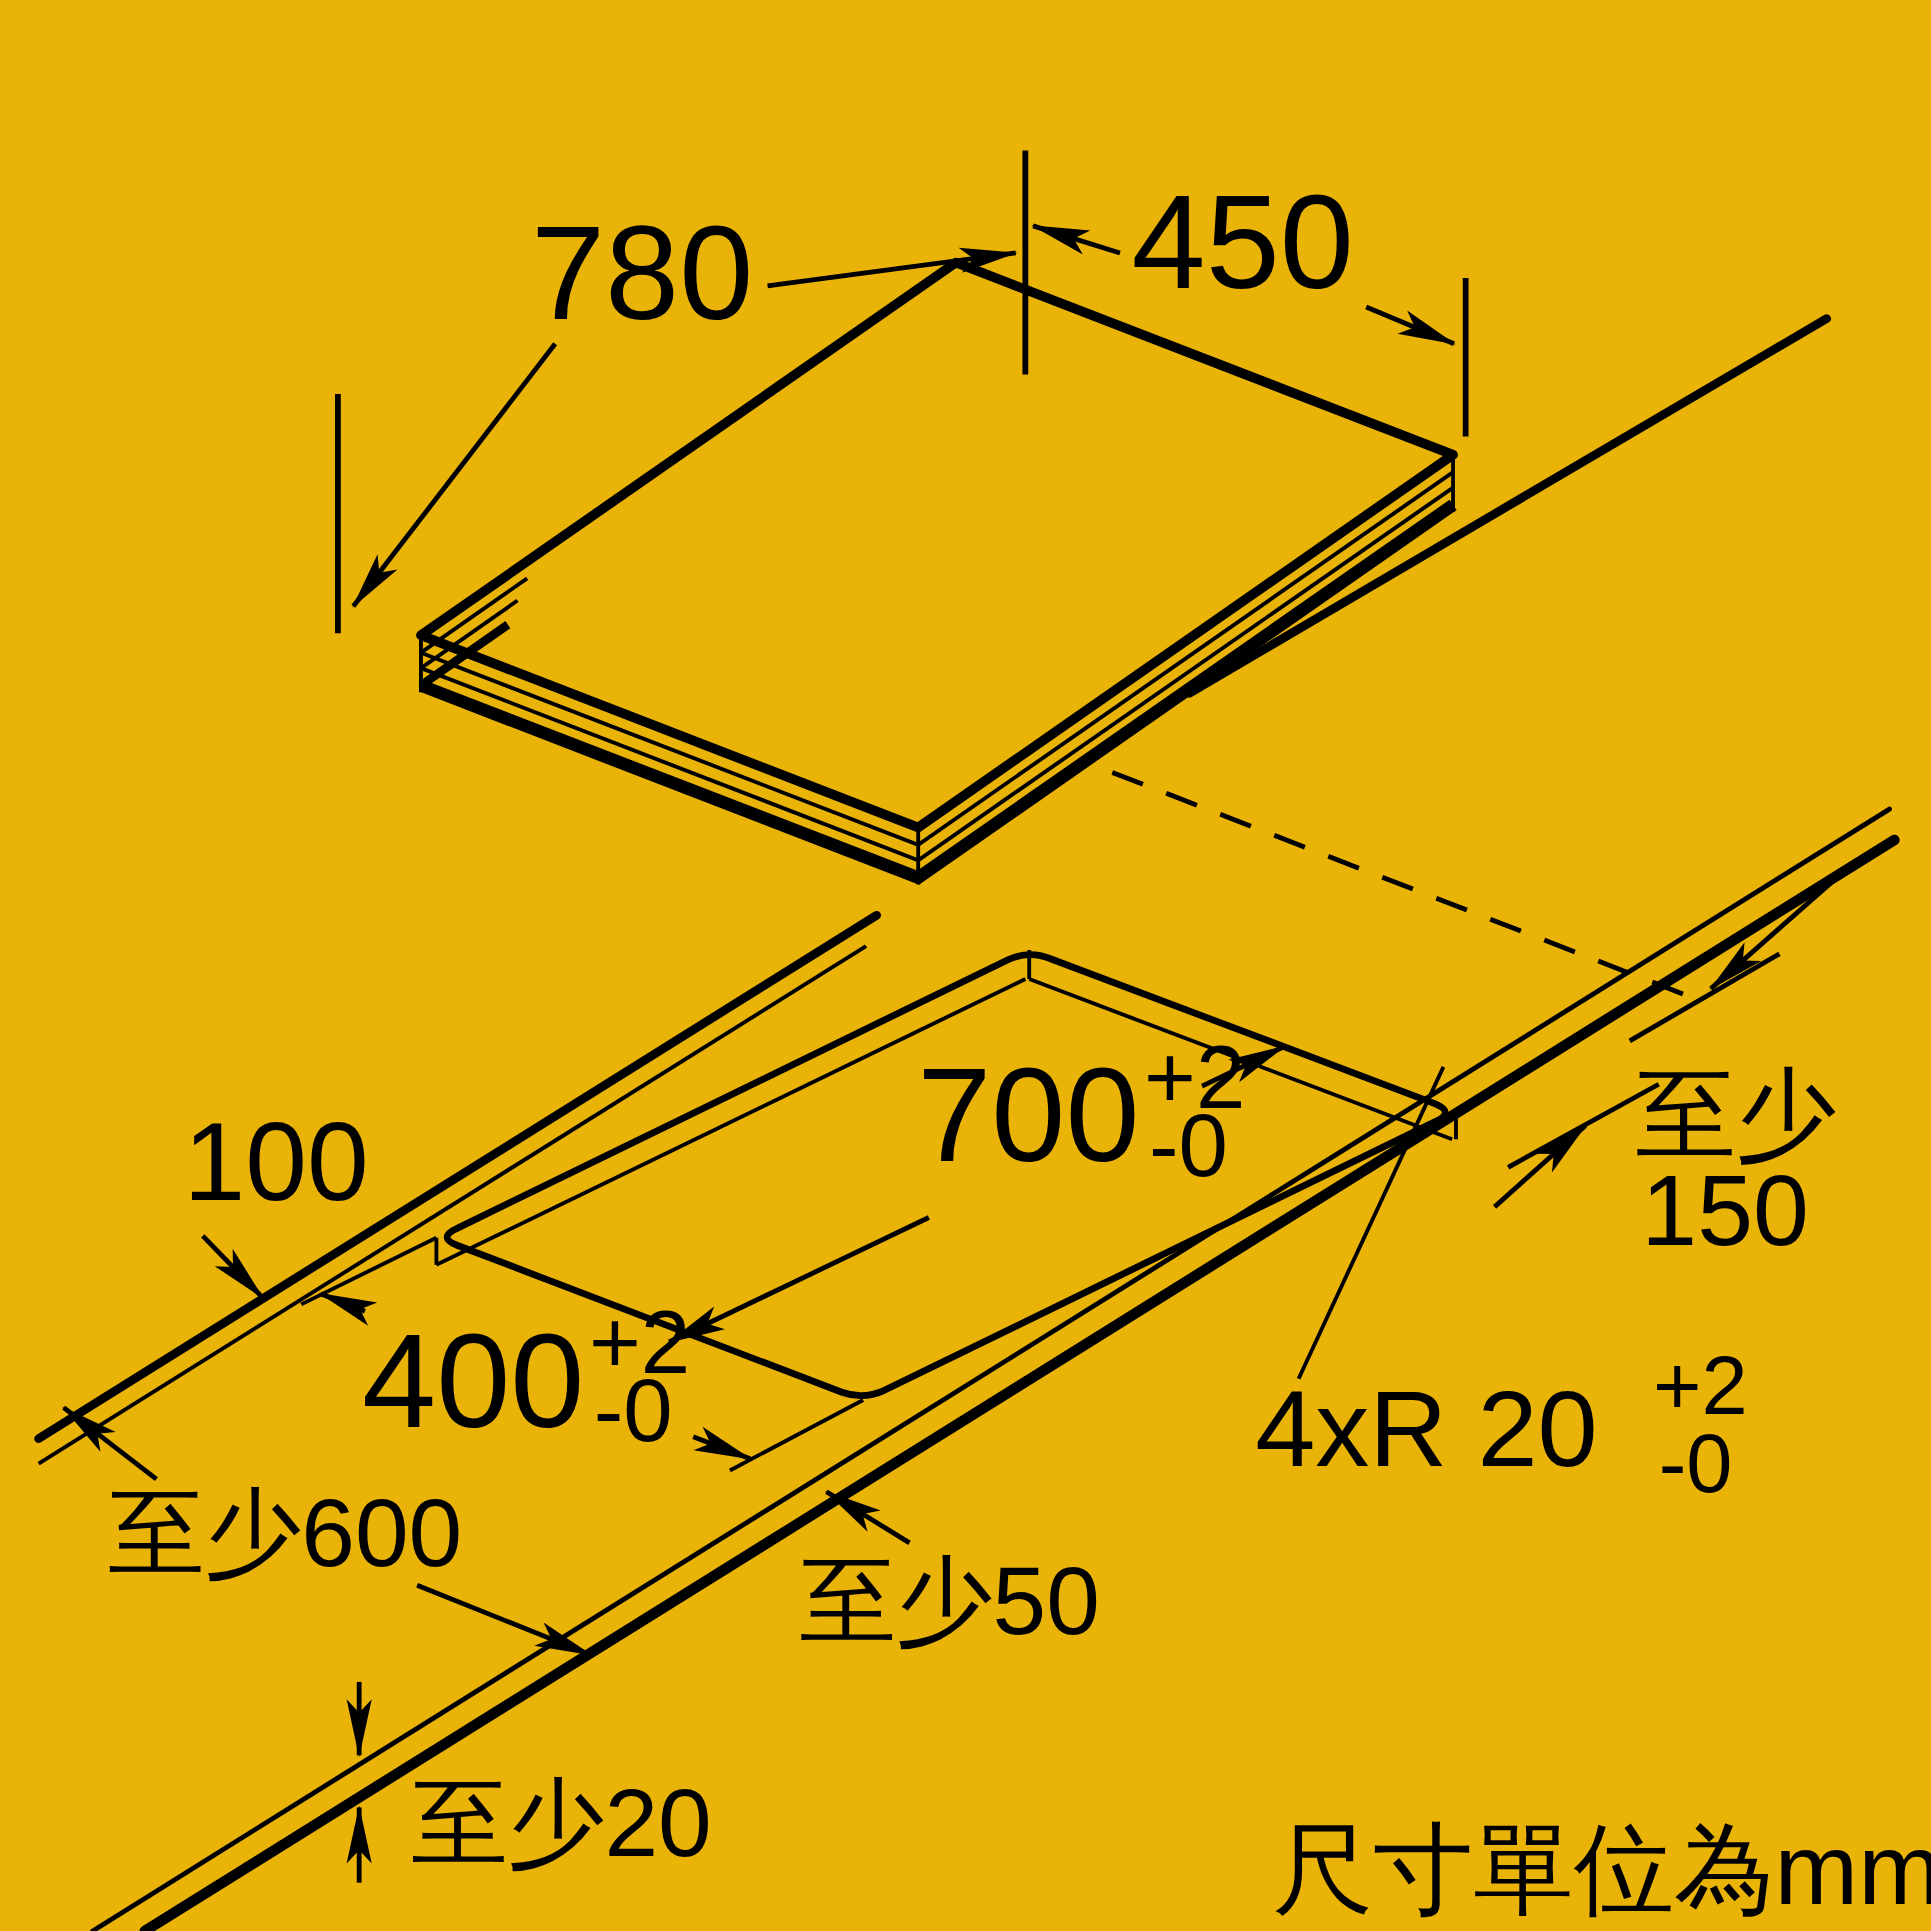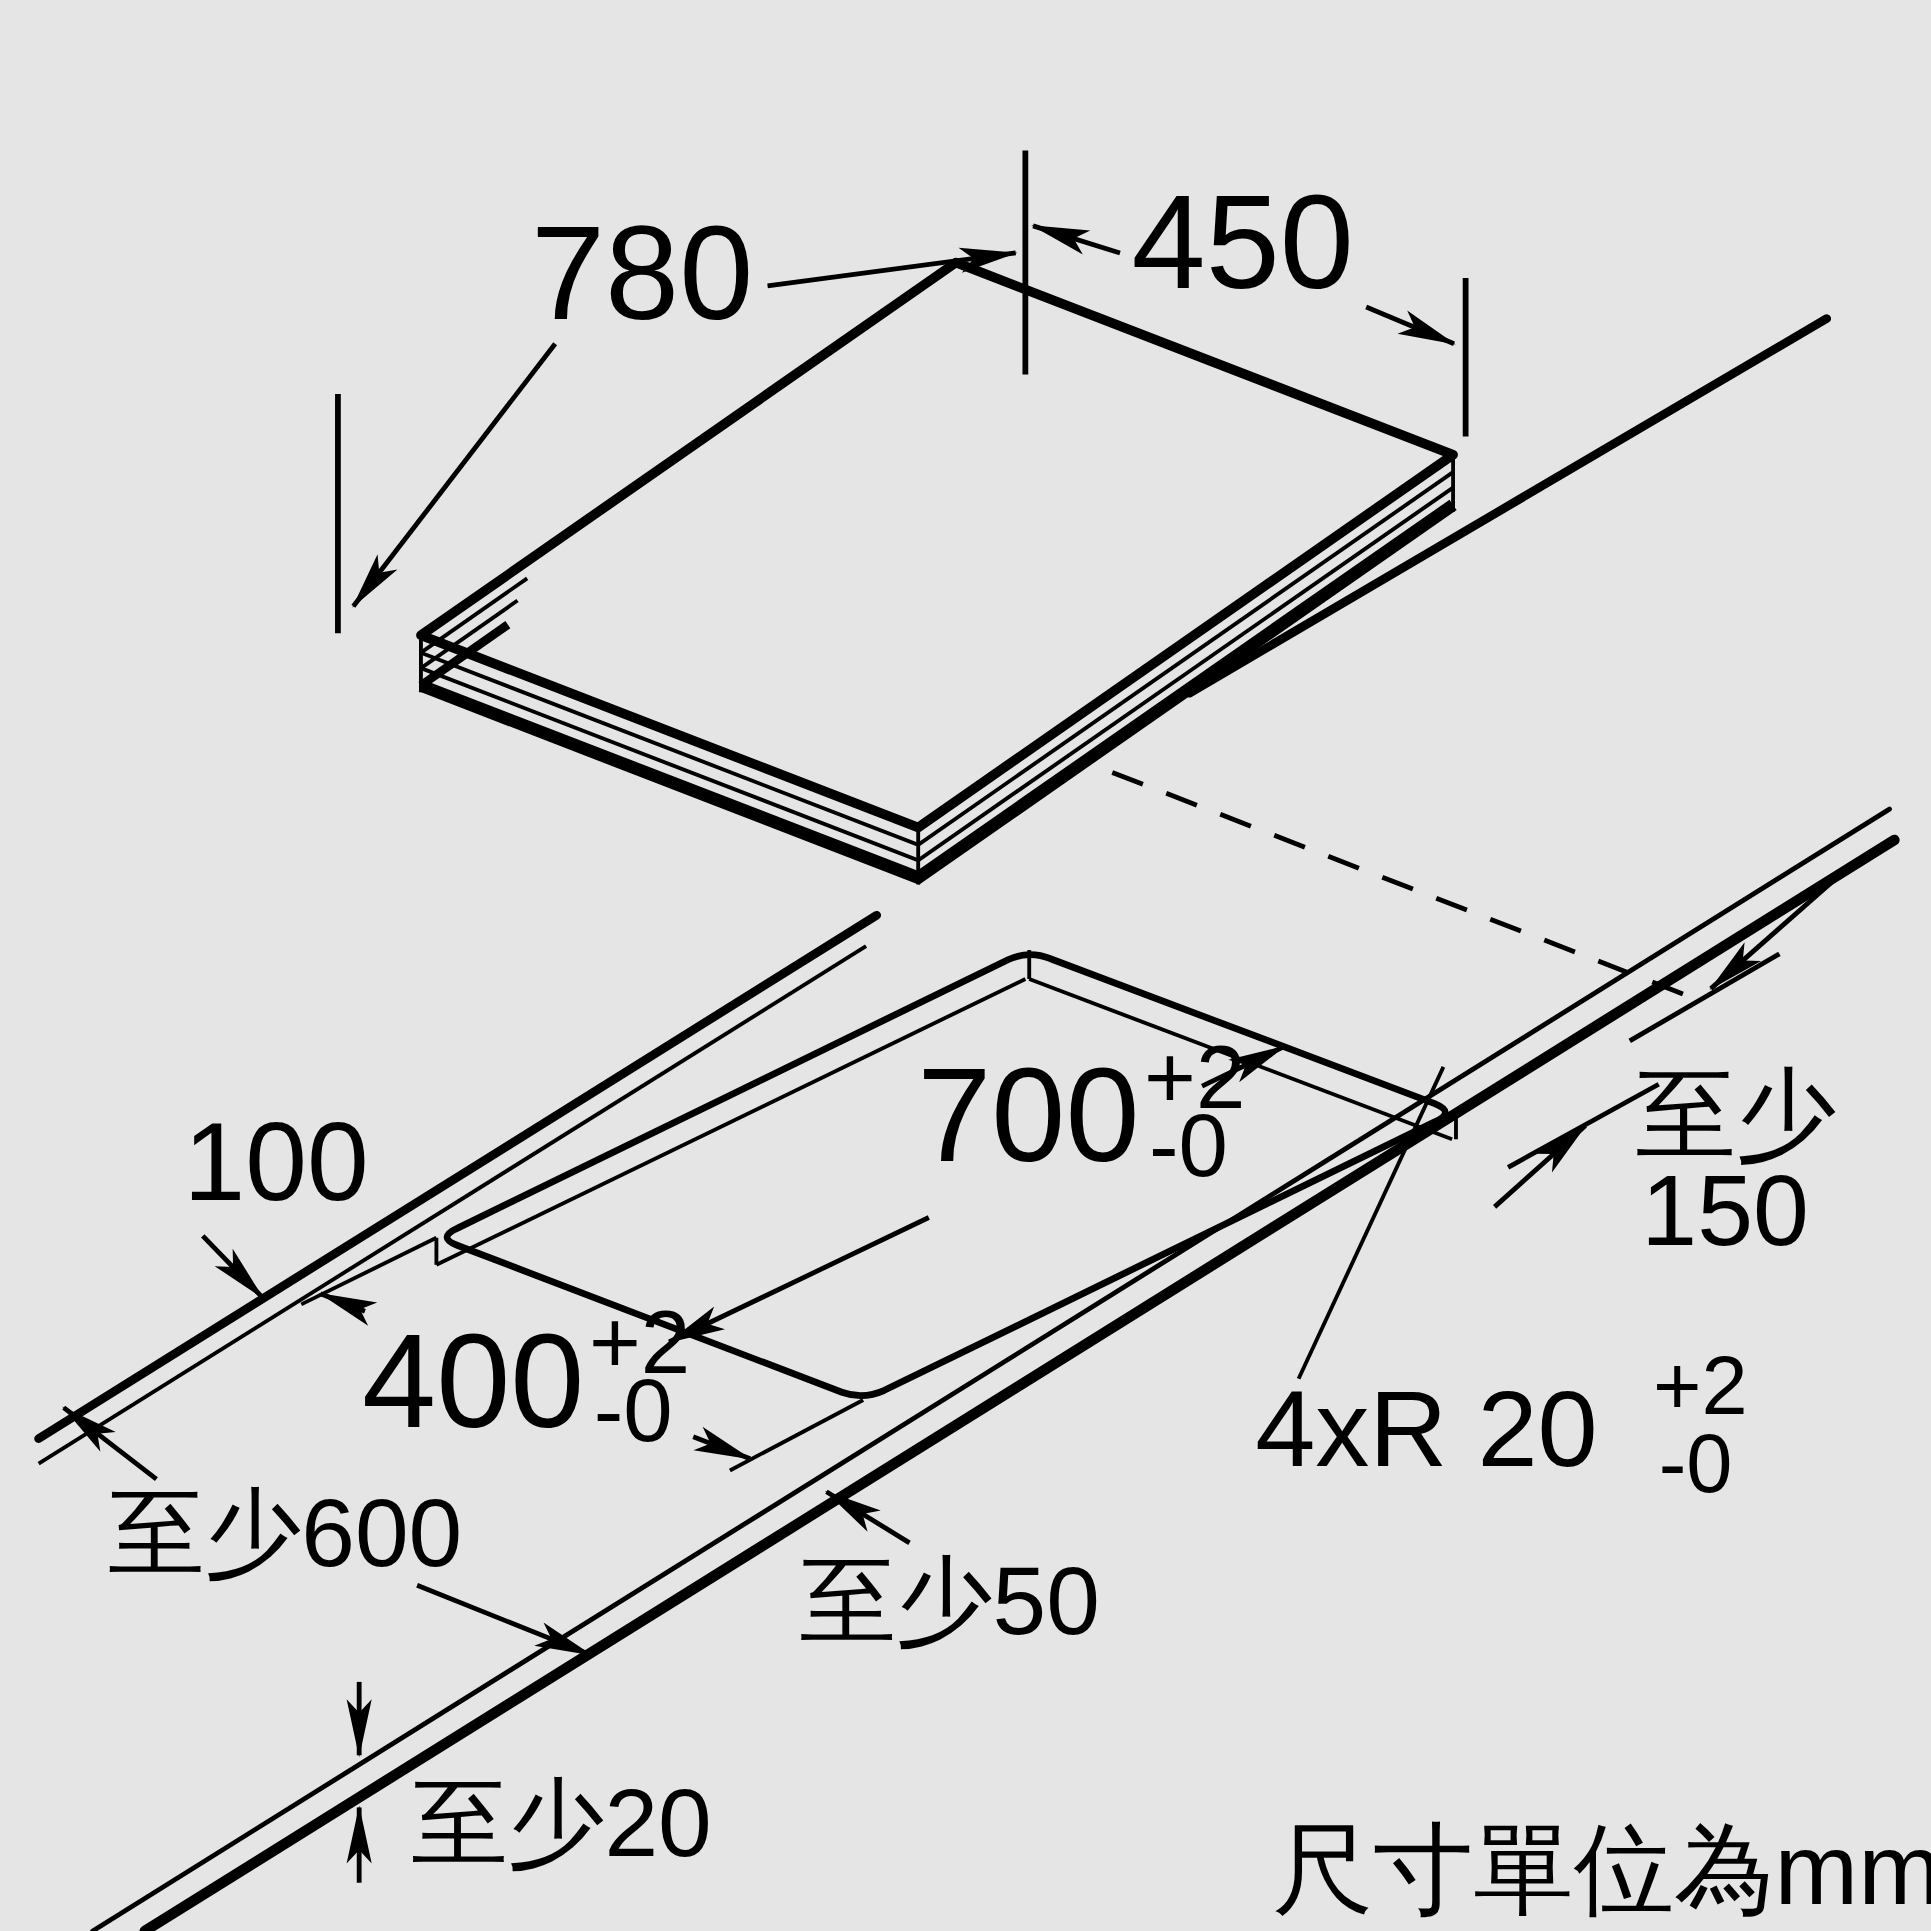--- a/index.html
+++ b/index.html
@@ -1,16 +1,16 @@
 <!DOCTYPE html>
 <html><head>
 <meta charset="utf-8">
 <style>
   html,body{margin:0;padding:0;background:#ffffff;}
-  .stage{width:1931px;height:1931px;position:relative;background:#e5e5e5;}
+  .stage{width:1931px;height:1931px;position:relative;background:#eab308;}
   svg{display:block;}
   text{fill:#000;font-family:"Liberation Sans","DejaVu Sans",sans-serif;}
   .ln{stroke:#000;fill:none;}
   .num{font-size:138px;}
   .num-sm{font-size:115px;}
   .tol{font-size:92px;}
   .tol-sm{font-size:86px;}
   .cjk{font-size:100px;}
   .cjk-lg{font-size:104px;}
   .rad{font-size:112px;}

